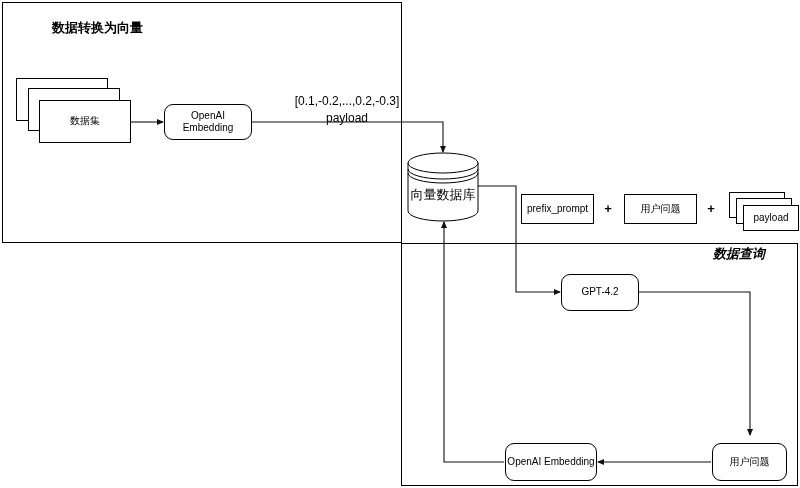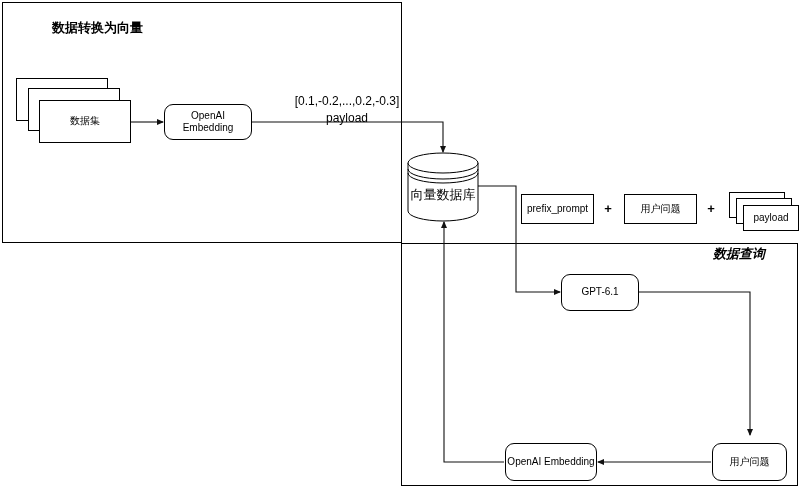--- a/index.html
+++ b/index.html
@@ -151,21 +151,21 @@
 
   <div class="plus" style="left:704px; top:201px; width:14px;">+</div>
 
   <div class="stack-back" style="left:729px; top:192px; width:56px; height:26px;"></div>
   <div class="stack-back" style="left:736px; top:198px; width:56px; height:26px;"></div>
   <div class="node" style="left:743px; top:205px; width:56px; height:26px;">
     <span>payload</span>
   </div>
 
   <div class="node rounded" style="left:561px; top:274px; width:78px; height:37px;">
-    <span>GPT-6.1</span>
+    <span>GPT-4.2</span>
   </div>
 
   <div class="node rounded" style="left:505px; top:443px; width:92px; height:38px;">
     <span>OpenAI Embedding</span>
   </div>
 
   <div class="node rounded" style="left:712px; top:443px; width:75px; height:38px;">
     <span>用户问题</span>
   </div>
 

